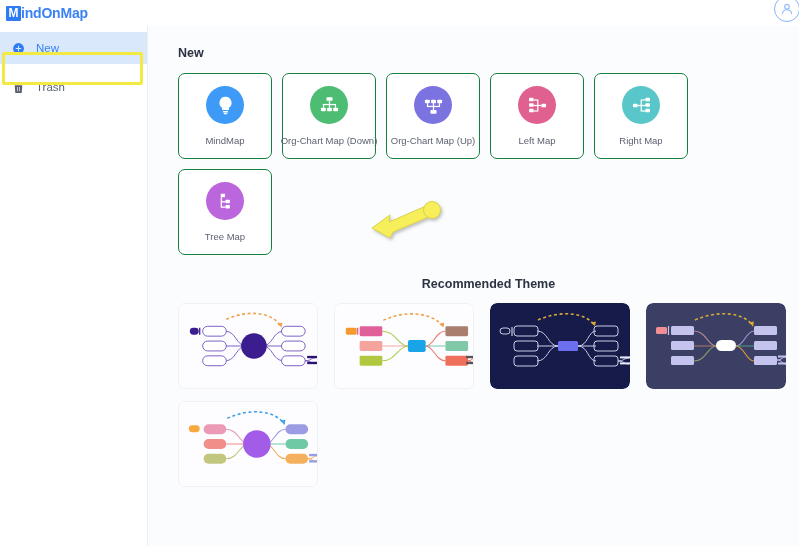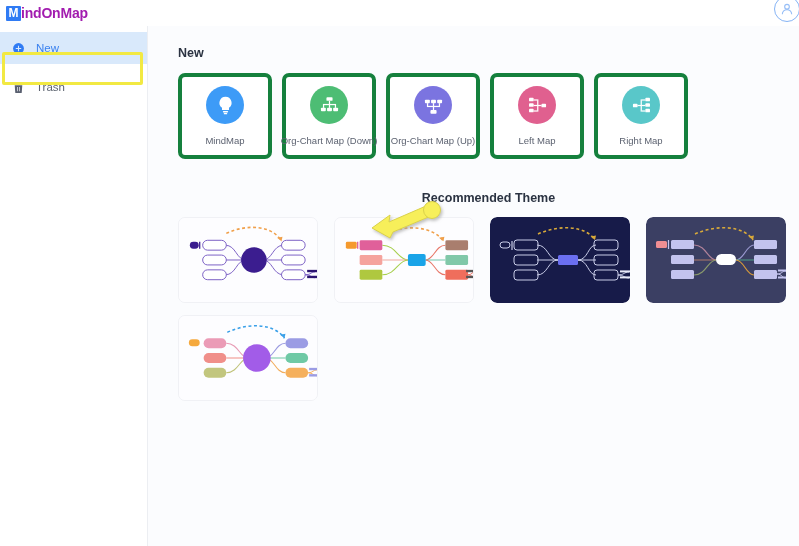--- a/index.html
+++ b/index.html
@@ -20,21 +20,21 @@
     position: relative; z-index: 5;
   }
   .logo { display: flex; align-items: center; height: 18px; }
   .logo-m {
     display: inline-flex; align-items: center; justify-content: center;
     width: 15px; height: 15px; background: #2f7bf4; color: #fff;
     font-size: 12px; font-weight: bold; line-height: 1; border-radius: 1px;
     font-family: "Liberation Sans", sans-serif;
   }
   .logo-text {
-    font-size: 14px; font-weight: bold; color: #a21caf;
+    font-size: 14px; font-weight: bold; color: #3b82f6;
     letter-spacing: -0.2px; margin-left: 0px; line-height: 1;
   }
   .avatar-wrap { margin-left: auto; position: relative; width: 26px; height: 26px; }
   .avatar {
     position: absolute; right: -9px; top: -4px;
     width: 26px; height: 26px; border-radius: 50%;
     border: 1.5px solid #86b4f5; background: #fff;
     display: flex; align-items: center; justify-content: center;
   }
   .avatar svg { opacity: .85; }
@@ -75,21 +75,21 @@
     flex: 1 1 auto; background: #fbfcfe;
     padding: 20px 0 0 30px; overflow: hidden; position: relative;
   }
   .section-title {
     font-size: 12.5px; font-weight: bold; color: #2b3342;
     margin-bottom: 13px;
   }
   .cards-row { display: flex; gap: 10px; margin-bottom: 10px; }
   .card {
     width: 94px; height: 86px;
-    background: #ffffff; border: 4px solid #15803d; border-radius: 7px;
+    background: #ffffff; border: 1px solid #15803d; border-radius: 7px;
     display: flex; flex-direction: column; align-items: center; justify-content: center;
     cursor: pointer;
   }
   .card .circle {
     width: 38px; height: 38px; border-radius: 50%;
     display: flex; align-items: center; justify-content: center;
   }
   .card .card-label {
     font-size: 9.5px; color: #5c6270; margin-top: 11px; text-align: center;
     white-space: nowrap;
@@ -254,20 +254,33 @@
               <rect x="16.4" y="9.5" width="5.3" height="4" rx="1"></rect>
               <rect x="16.4" y="15.8" width="5.3" height="4" rx="1"></rect>
             </svg>
           </div>
           <div class="card-label">Right Map</div>
         </div>
       </div>
 
       <div class="cards-row">
 
+        <div class="card">
+          <div class="circle" style="background:#bb66dd">
+            <svg width="21" height="21" viewBox="0 0 24 24" fill="#fff">
+              <rect x="6.5" y="3.2" width="5" height="4" rx=".8"></rect>
+              <rect x="6.5" y="7.2" width="1.5" height="12"></rect>
+              <rect x="8" y="11.6" width="4" height="1.5"></rect>
+              <rect x="8" y="17.7" width="4" height="1.5"></rect>
+              <rect x="12" y="9.9" width="5" height="4" rx=".8"></rect>
+              <rect x="12" y="16" width="5" height="4" rx=".8"></rect>
+            </svg>
+          </div>
+          <div class="card-label">Tree Map</div>
+        </div>
 
       </div>
 
       <div class="theme-title">Recommended Theme</div>
 
       <div class="themes-row">
 
         <div class="theme-card">
           <svg width="140" height="86" viewBox="0 0 140 86">
             <rect width="140" height="86" fill="#fdfdff"></rect>

